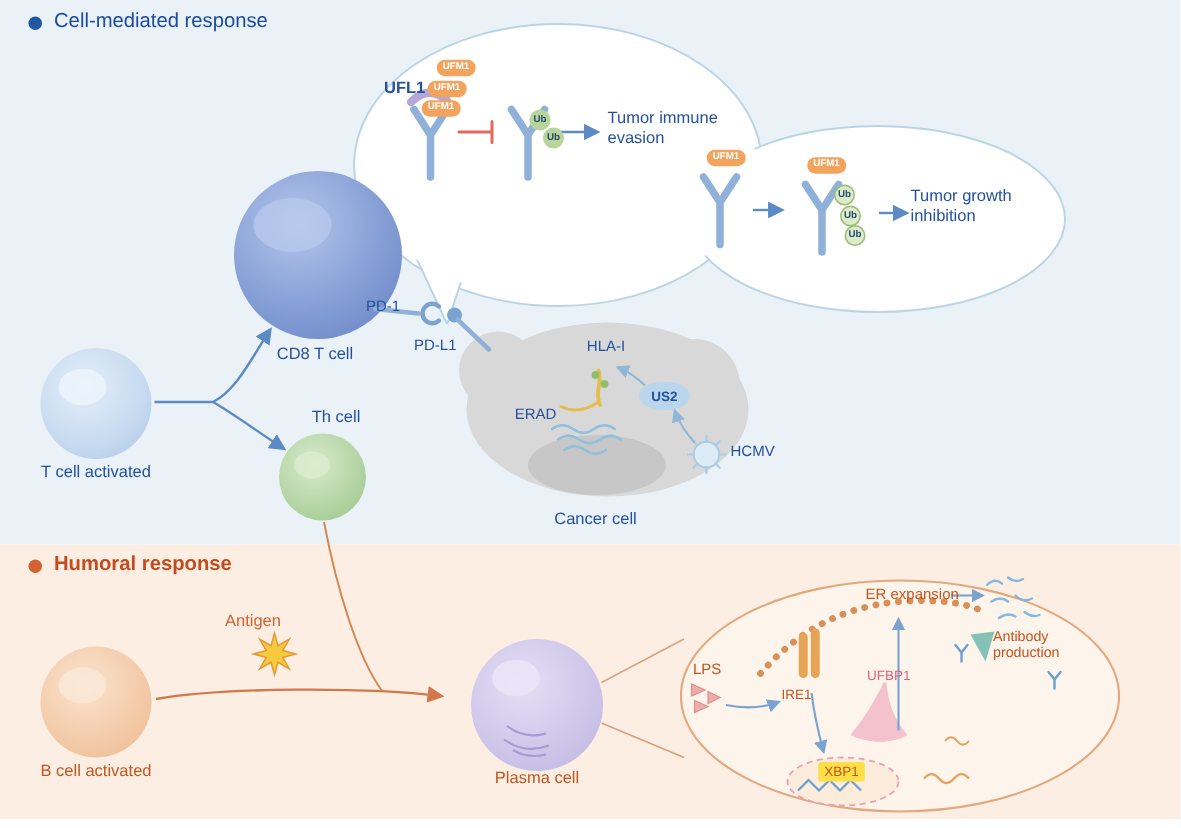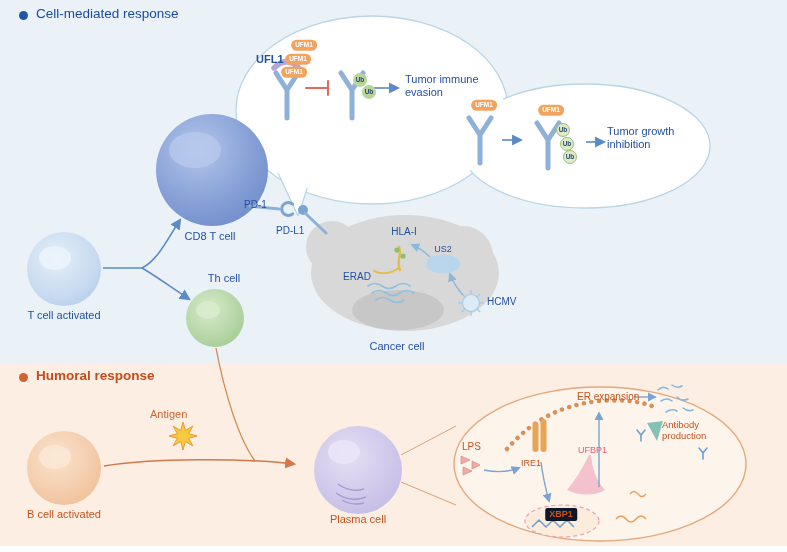--- a/index.html
+++ b/index.html
@@ -19,21 +19,21 @@
   .pink{color:#e0607a}
   .s11{font-size:11px}.s10{font-size:10px}.s95{font-size:9.5px}.s9{font-size:9px}
   .bullet{position:absolute;width:9px;height:9px;border-radius:50%}
   .b-blue{background:#2156a5}
   .b-orange{background:#d2622f}
   .tag{position:absolute;transform:translate(-50%,-50%);background:#f2a45e;color:#fff;
        font-size:6.5px;font-weight:bold;border-radius:7px;padding:2px 4px;line-height:1}
   .ub{position:absolute;width:14px;height:14px;border-radius:50%;background:#b7d49a;color:#274a74;
       font-size:6.5px;font-weight:bold;text-align:center;line-height:14px;transform:translate(-50%,-50%)}
   .ub.lite{background:#dcebc8;border:1px solid #9bbd7a;line-height:12px}
-  .xbp{background:#0f172a;padding:1px 4px;border-radius:2px;font-weight:bold}
+  .xbp{background:#fde047;padding:1px 4px;border-radius:2px;font-weight:normal}
 </style>
 </head>
 <body>
 
 <div class="canvas">
   <div class="panel panel-top"></div>
   <div class="panel panel-bottom"></div>
 
   <svg class="scene" width="787" height="552" viewBox="0 0 787 552">
     <defs>
@@ -208,21 +208,21 @@
   <div class="lbl navy" style="left:36px;top:6px">Cell-mediated response</div>
 
   <div class="lbl blue s11 c" style="left:64px;top:309px">T cell activated</div>
   <div class="lbl blue s11 c" style="left:210px;top:230px">CD8 T cell</div>
   <div class="lbl blue s11 c" style="left:224px;top:272px">Th cell</div>
   <div class="lbl blue s10" style="left:244px;top:199px">PD-1</div>
   <div class="lbl blue s10" style="left:276px;top:225px">PD-L1</div>
   <div class="lbl blue s11 c" style="left:397px;top:340px">Cancer cell</div>
   <div class="lbl blue s10 c" style="left:404px;top:226px">HLA-I</div>
   <div class="lbl blue s10 c" style="left:357px;top:271px">ERAD</div>
-  <div class="lbl blue s9 c" style="left:443px;top:244px;font-weight:normal">US2</div>
+  <div class="lbl blue s9 c" style="left:443px;top:259px;font-weight:bold">US2</div>
   <div class="lbl blue s10" style="left:487px;top:296px">HCMV</div>
 
   <div class="lbl blue s11" style="left:256px;top:53px;font-weight:bold">UFL1</div>
   <div class="lbl blue s11 wrap" style="left:405px;top:73px;width:90px">Tumor immune evasion</div>
   <div class="lbl blue s11 wrap" style="left:607px;top:125px;width:92px">Tumor growth inhibition</div>
 
   <div class="tag" style="left:304px;top:45px">UFM1</div>
   <div class="tag" style="left:298px;top:59px">UFM1</div>
   <div class="tag" style="left:294px;top:72px">UFM1</div>
   <div class="tag" style="left:484px;top:105px">UFM1</div>

